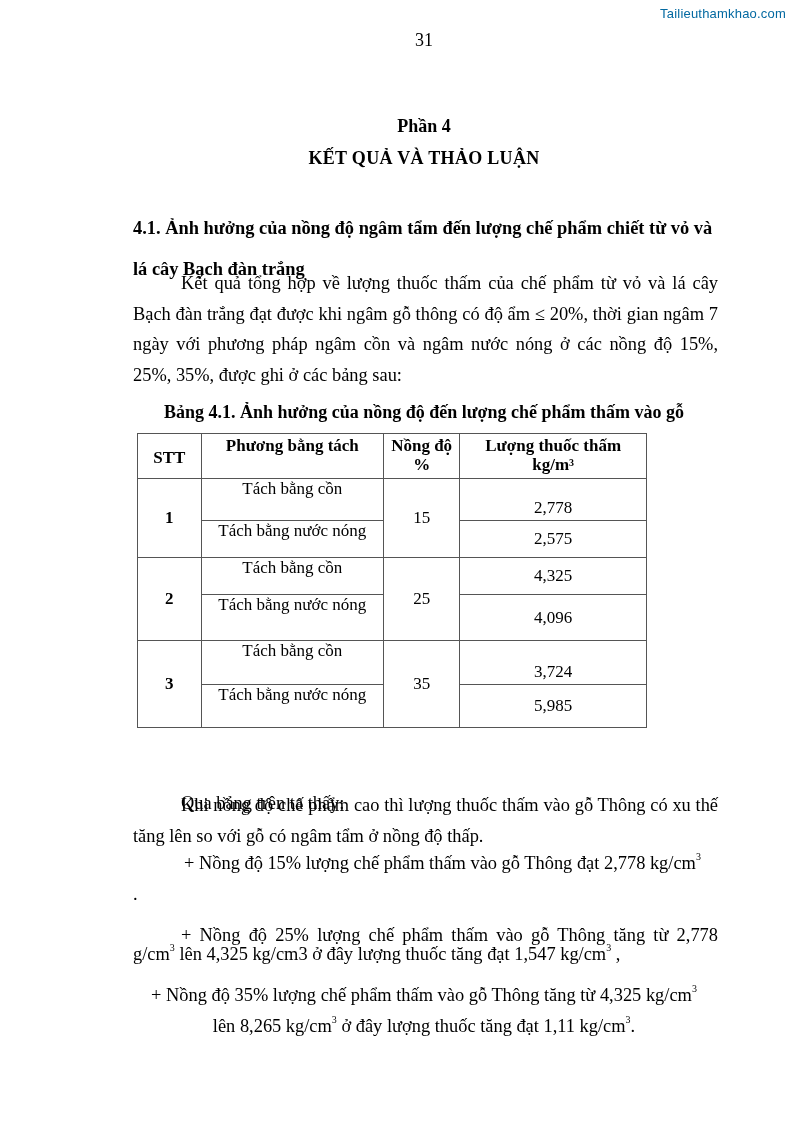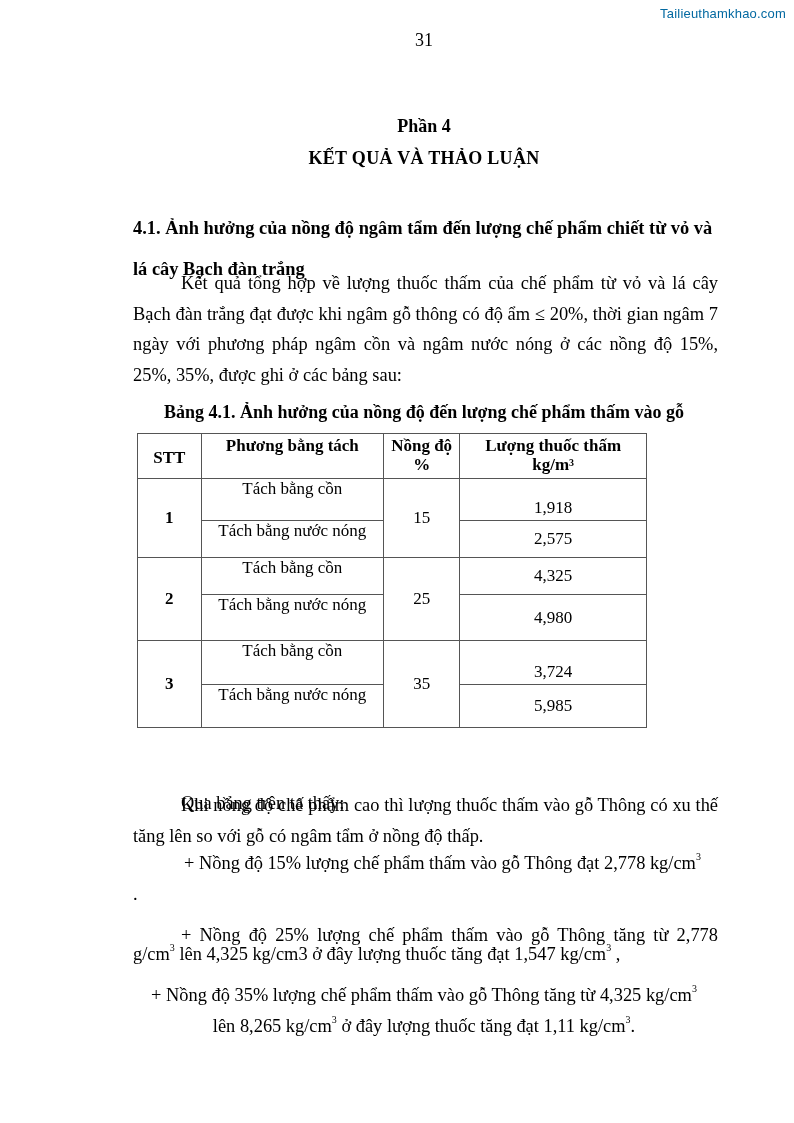--- a/index.html
+++ b/index.html
@@ -56,36 +56,36 @@
     <th>
       <div>Lượng thuốc thấm</div>
       <div><span>kg/m</span><sup>3</sup></div>
     </th>
   </tr>
 
   <tr style="height:42px;">
     <td class="stt" rowspan="2">1</td>
     <td class="method">Tách bằng cồn</td>
     <td rowspan="2">15</td>
-    <td class="val">1,918</td>
+    <td class="val">2,778</td>
   </tr>
   <tr style="height:37px;">
     <td class="method">Tách bằng nước nóng</td>
     <td>2,575</td>
   </tr>
 
   <tr style="height:37px;">
     <td class="stt" rowspan="2">2</td>
     <td class="method">Tách bằng cồn</td>
     <td rowspan="2">25</td>
     <td>4,325</td>
   </tr>
   <tr style="height:46px;">
     <td class="method">Tách bằng nước nóng</td>
-    <td>4,980</td>
+    <td>4,096</td>
   </tr>
 
   <tr style="height:44px;">
     <td class="stt" rowspan="2">3</td>
     <td class="method">Tách bằng cồn</td>
     <td rowspan="2">35</td>
     <td class="val">3,724</td>
   </tr>
   <tr style="height:43px;">
     <td class="method">Tách bằng nước nóng</td>

